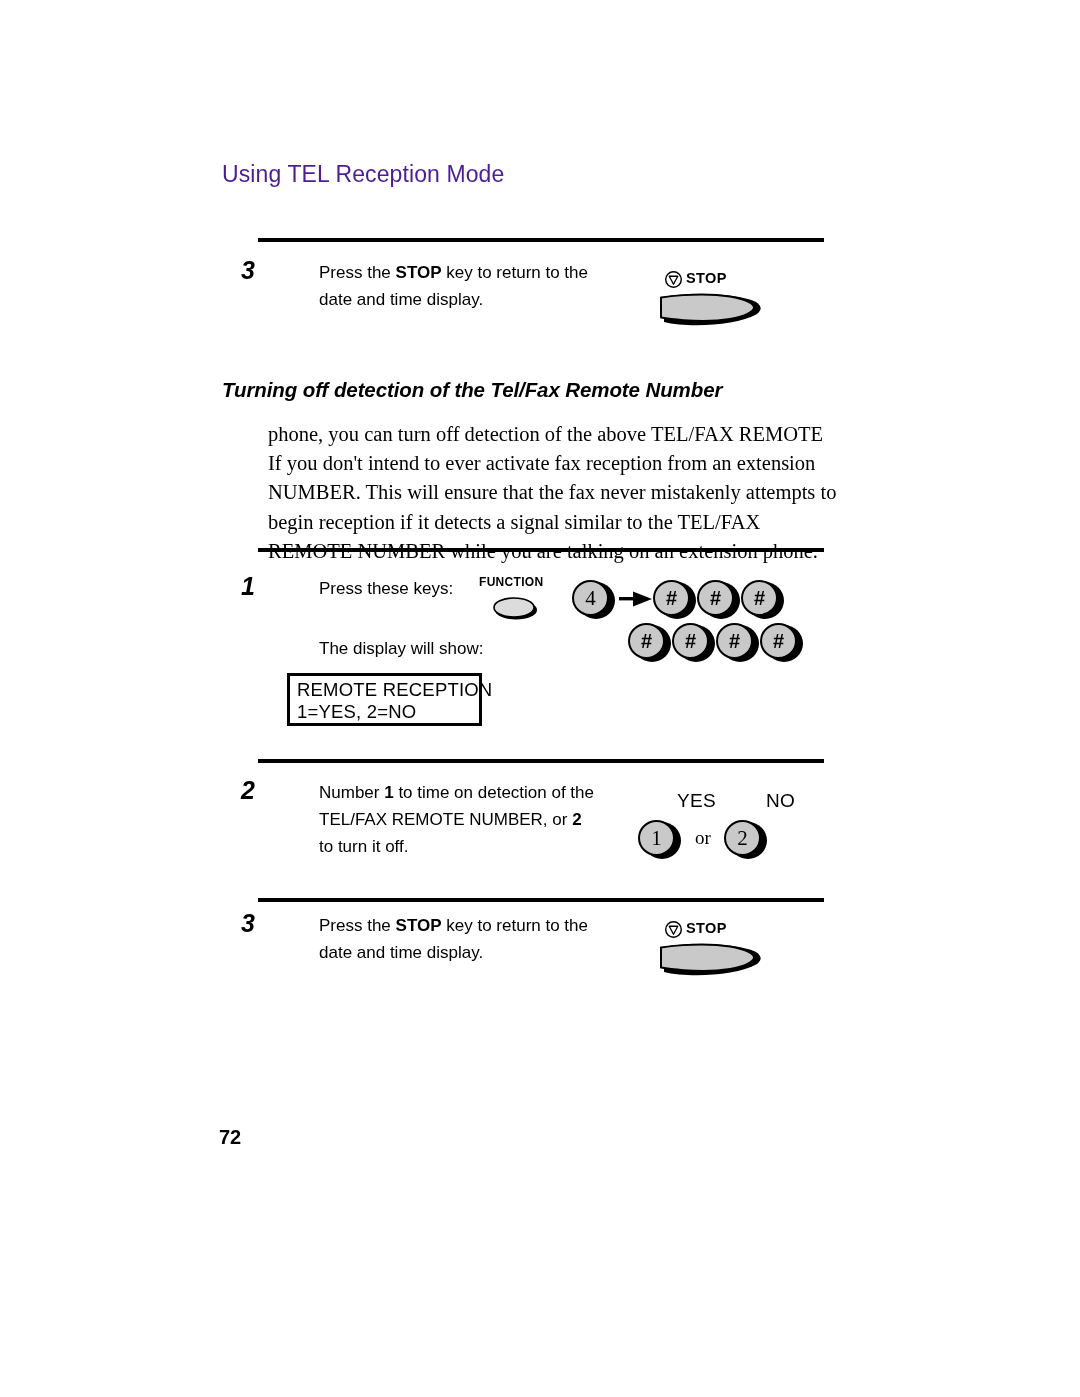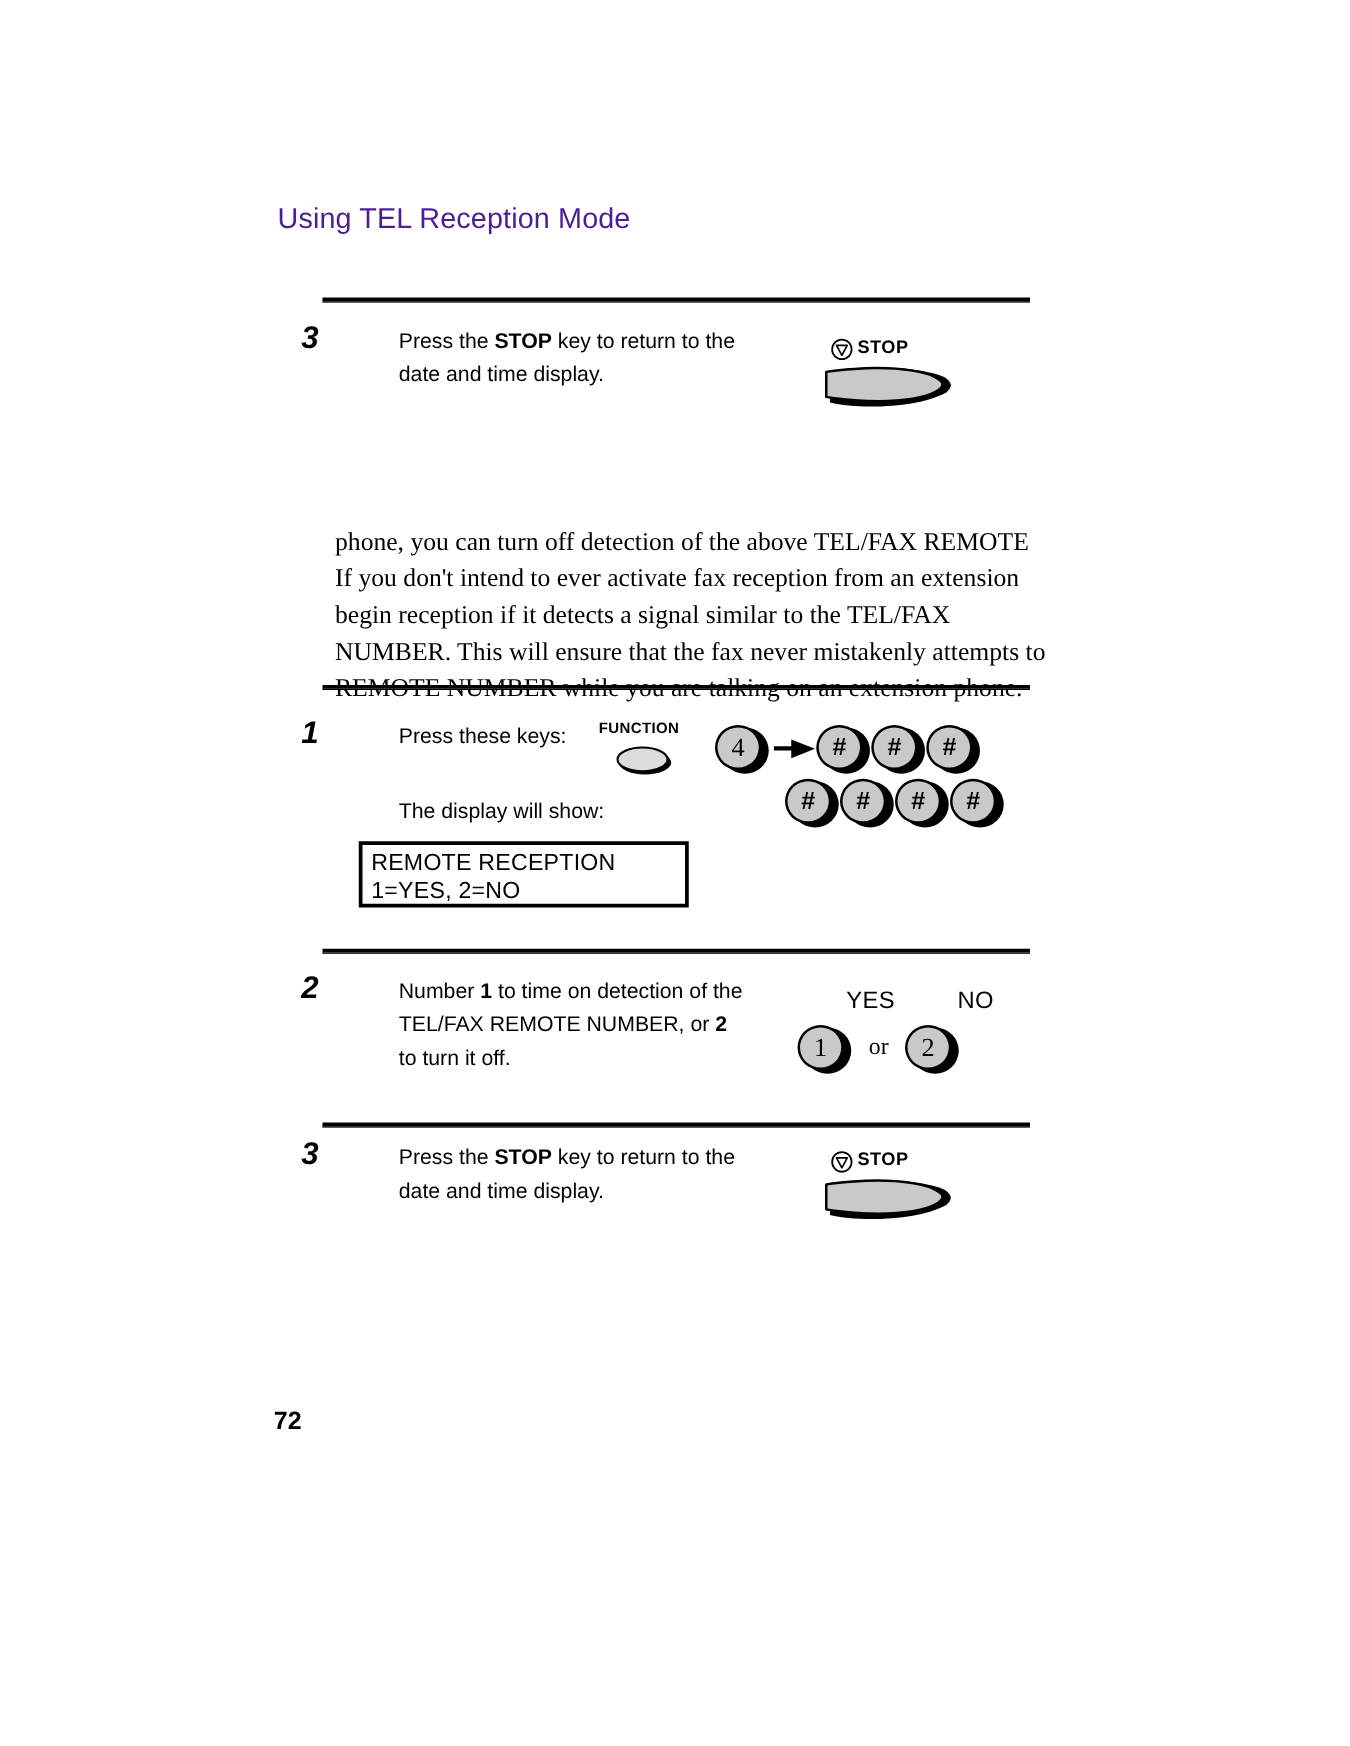--- a/index.html
+++ b/index.html
@@ -104,21 +104,21 @@
     font-size: 20.5px;
     line-height: 29.2px;
   }
   .body-para div { white-space: nowrap; }
 
   
   .lcd {
     position: absolute;
     left: 287px;
     top: 673px;
-    width: 264px;
+    width: 195px;
     height: 53px;
     border: 3px solid #000;
     background: #fff;
     box-sizing: border-box;
   }
   .lcd-line {
     position: absolute;
     left: 7px;
     font-family: "Liberation Sans", "DejaVu Sans", sans-serif;
     font-size: 18.5px;
@@ -271,26 +271,27 @@
     <span class="lbl">STOP</span>
     <span class="body">
       <svg viewBox="0 0 108 34" width="108" height="34" preserveAspectRatio="none">
         <path d="M6,30 C30,36 78,34 99,22 C104,18 104,14 98,10 C80,1 28,0 6,5 Z" fill="#000000"></path>
         <path d="M3,5.5 L3,25.5 C3,25.5 40,32 72,27 C88,24.5 96,19 96,15.5
                  C96,12 88,7 72,4.5 C40,-0.5 3,5.5 3,5.5 Z" fill="#c9c9c9" stroke="#000000" stroke-width="2" stroke-linejoin="round"></path>
       </svg>
     </span>
   </div>
 
+  <div class="section-heading">Turning off detection of the Tel/Fax Remote Number</div>
 
   <div class="body-para">
     <div>phone, you can turn off detection of the above TEL/FAX REMOTE</div>
     <div>If you don't intend to ever activate fax reception from an extension</div>
+    <div>NUMBER. This will ensure that the fax never mistakenly attempts to</div>
     <div>begin reception if it detects a signal similar to the TEL/FAX</div>
-    <div>NUMBER. This will ensure that the fax never mistakenly attempts to</div>
     <div>REMOTE NUMBER while you are talking on an extension phone.</div>
   </div>
 
   <div class="rule" id="rule-2"></div>
 
   <div class="step">
     <div class="step-num" style="left:241px; top:574px;">1</div>
     <div class="step-text" style="left:271px; top:574px;">Press these keys:</div>
     <div class="step-text" style="left:271px; top:634px;">The display will show:</div>
   </div>

